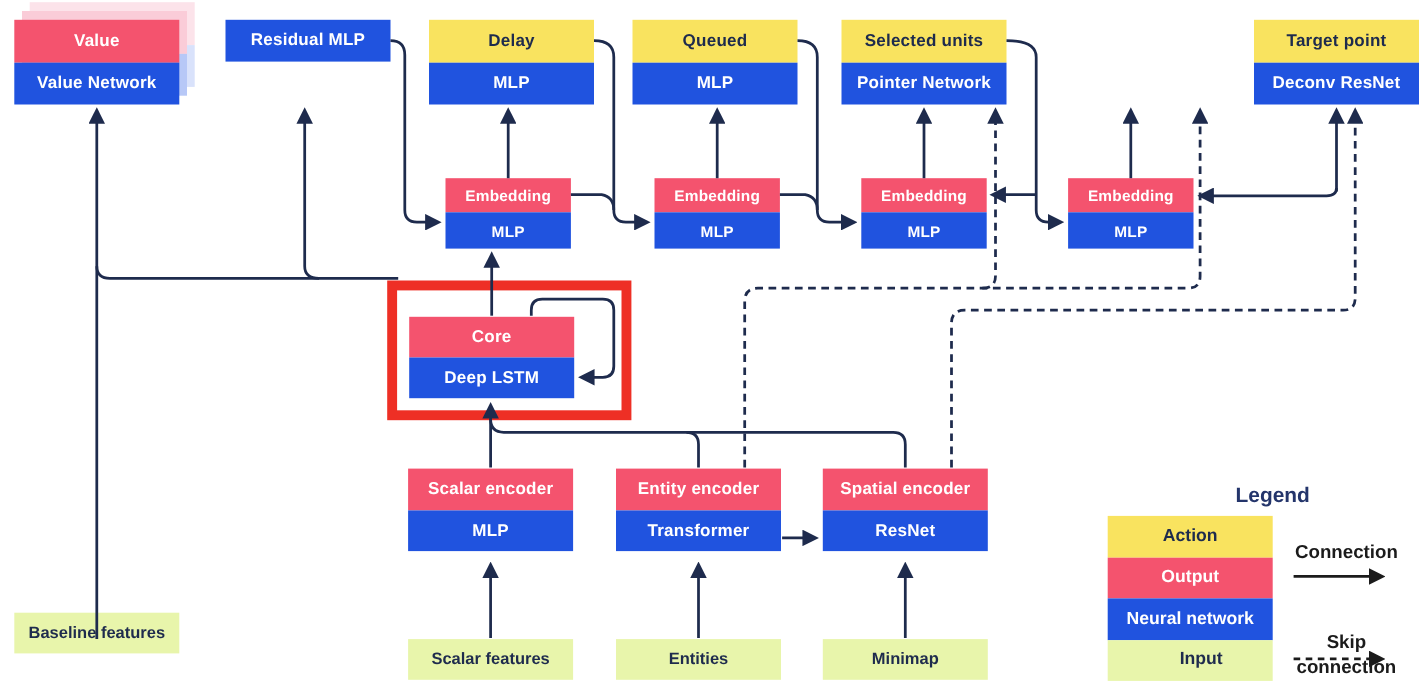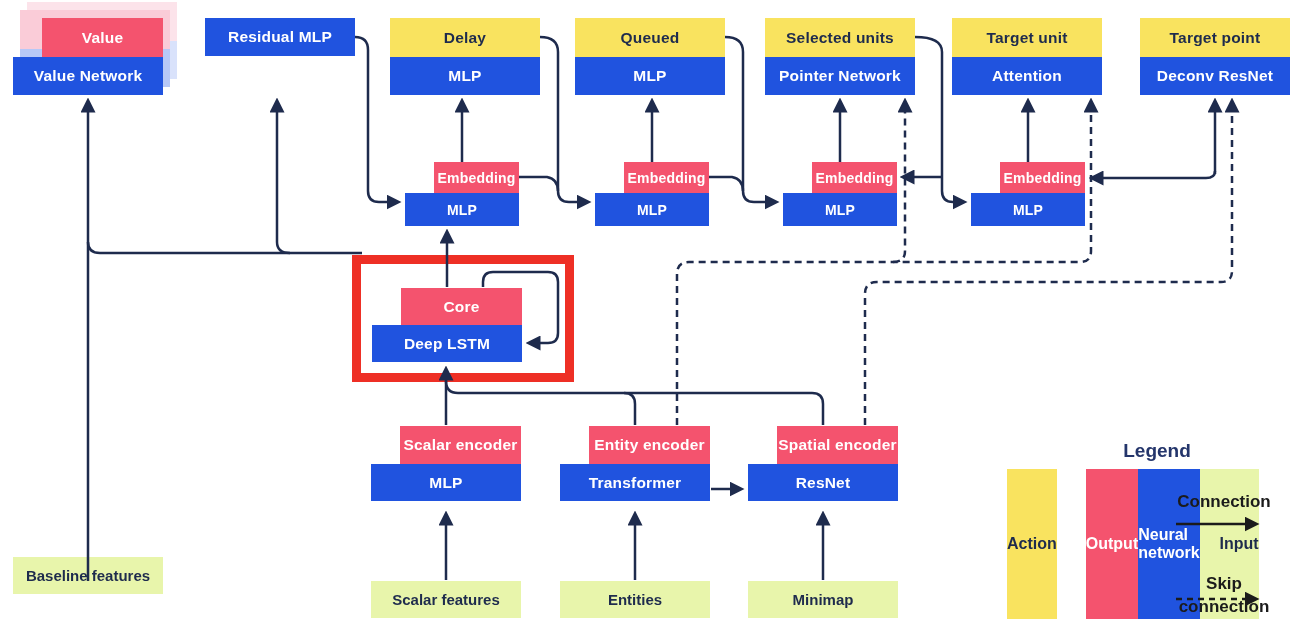--- a/index.html
+++ b/index.html
@@ -2,21 +2,21 @@
 <html><head>
 <meta charset="utf-8">
 <style>
   html,body{margin:0;padding:0;background:#fff;}
   .stage{position:relative;width:1297px;height:627px;background:#ffffff;
          font-family:"Liberation Sans",sans-serif;overflow:hidden;}
   .node{position:absolute;width:150px;}
   .half{display:flex;align-items:center;justify-content:center;
         font-weight:600;letter-spacing:.2px;}
   .yellow{background:#F9E35F;color:#1E2B4D;}
-  .pink{background:#F4536E;color:#ffffff;margin-left:29px;}
+  .pink{background:#F4536E;color:#ffffff;}
   .blue{background:#2053DF;color:#ffffff;}
   .head .half:first-child{height:39px;font-size:15.5px;}
   .head .half:last-child{height:38px;font-size:15.5px;}
   .emb{width:114px;}
   .emb .half:first-child{height:31px;font-size:14px;}
   .emb .half:last-child{height:33px;font-size:14px;}
   .core-box .half{height:37px;font-size:15.5px;}
   .enc .half:first-child{height:38px;font-size:15.5px;}
   .enc .half:last-child{height:37px;font-size:15.5px;}
   .input-box{position:absolute;width:150px;height:37px;background:#E8F5AB;color:#1E2B4D;
@@ -26,21 +26,21 @@
   .echo .half:last-child{height:38px;}
   .echo1-pink{background:#FACCD8;} .echo1-blue{background:#B7C8F7;}
   .echo2-pink{background:#FCE3EA;} .echo2-blue{background:#D9E2FB;}
   .boxes{position:absolute;inset:0;z-index:2;}
   .highlight{position:absolute;left:352px;top:255px;width:222px;height:127px;
              border:9px solid #EE2F25;box-sizing:border-box;z-index:3;}
   svg.wires{position:absolute;left:0;top:0;z-index:4;}
   .legend-title{position:absolute;left:1100px;top:420px;width:114px;text-align:center;
                 font-size:19px;font-weight:700;color:#24356B;margin-top:20px;}
   .legend-stack{position:absolute;left:1007px;top:469px;width:150px;height:150px;
-                display:flex;flex-direction:row;}
+                display:flex;flex-direction:column;}
   .legend-item{flex:1;display:flex;align-items:center;justify-content:center;
                font-size:16px;font-weight:600;}
   .lg-green{background:#E8F5AB;color:#1E2B4D;padding-left:20px;}
   .conn-label{position:absolute;left:1164px;top:492px;width:120px;text-align:center;
               font-size:17px;font-weight:600;color:#1b1b1b;}
   .skip-label{position:absolute;left:1164px;top:572px;width:120px;text-align:center;
               font-size:17px;font-weight:600;color:#1b1b1b;line-height:23px;}
 </style>
 </head>
 <body>
@@ -69,24 +69,20 @@
       <div class="half yellow">Delay</div>
       <div class="half blue">MLP</div>
     </div>
     <div class="node head" style="left:575px;top:18px;">
       <div class="half yellow">Queued</div>
       <div class="half blue">MLP</div>
     </div>
     <div class="node head" style="left:765px;top:18px;">
       <div class="half yellow">Selected units</div>
       <div class="half blue">Pointer Network</div>
-    </div>
-    <div class="node head" style="left:952px;top:18px;">
-      <div class="half yellow">Target unit</div>
-      <div class="half blue">Attention</div>
     </div>
     <div class="node head" style="left:1140px;top:18px;">
       <div class="half yellow">Target point</div>
       <div class="half blue">Deconv ResNet</div>
     </div>
 
     <div class="node emb" style="left:405px;top:162px;">
       <div class="half pink">Embedding</div>
       <div class="half blue">MLP</div>
     </div>

